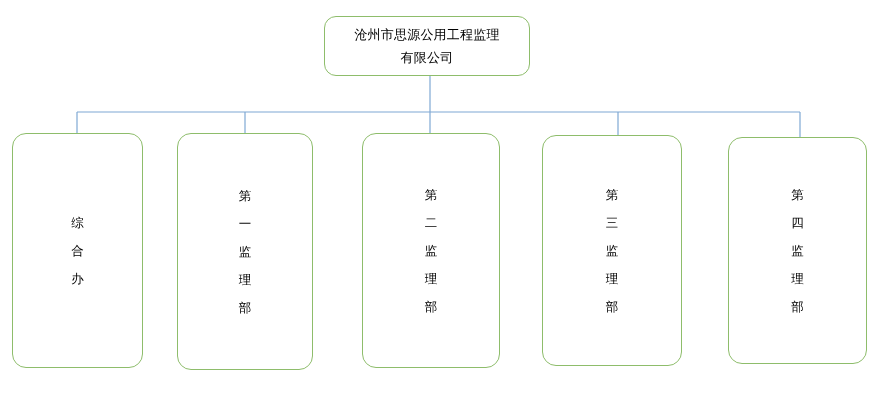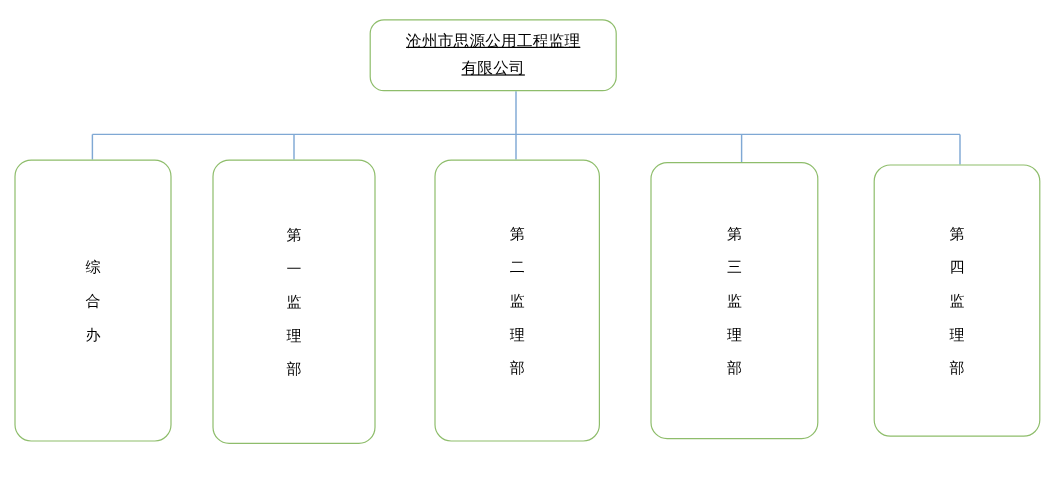--- a/index.html
+++ b/index.html
@@ -73,21 +73,21 @@
         <line x1="430" y1="76" x2="430" y2="112" stroke="#7fa8d4" stroke-width="1.2"></line>
         <line x1="77" y1="112" x2="800" y2="112" stroke="#7fa8d4" stroke-width="1.2"></line>
         <line x1="77" y1="112" x2="77" y2="133" stroke="#7fa8d4" stroke-width="1.2"></line>
         <line x1="245" y1="112" x2="245" y2="133" stroke="#7fa8d4" stroke-width="1.2"></line>
         <line x1="430" y1="112" x2="430" y2="133" stroke="#7fa8d4" stroke-width="1.2"></line>
         <line x1="618" y1="112" x2="618" y2="135" stroke="#7fa8d4" stroke-width="1.2"></line>
         <line x1="800" y1="112" x2="800" y2="137" stroke="#7fa8d4" stroke-width="1.2"></line>
       </g>
   </svg>
 
-  <div class="node node-root" id="node-root" style="left: 308px; top: 16px; width: 206px; height: 60px; border-color: rgb(142, 189, 107); background: rgb(255, 255, 255); text-decoration: underline;">
+  <div class="node node-root" id="node-root" style="left: 324px; top: 16px; width: 206px; height: 60px; border-color: rgb(142, 189, 107); background: rgb(255, 255, 255);">
     <div class="root-label" style="color: rgb(0, 0, 0);">沧州市思源公用工程监理
 有限公司</div>
   </div>
 
   <div class="node" id="node-child-1" style="left: 12px; top: 133px; width: 131px; height: 235px; border-color: rgb(142, 189, 107); background: rgb(255, 255, 255);">
     <div class="vert-label" style="color: rgb(0, 0, 0);">
         <span>综</span>
         <span>合</span>
         <span>办</span>
       </div>

